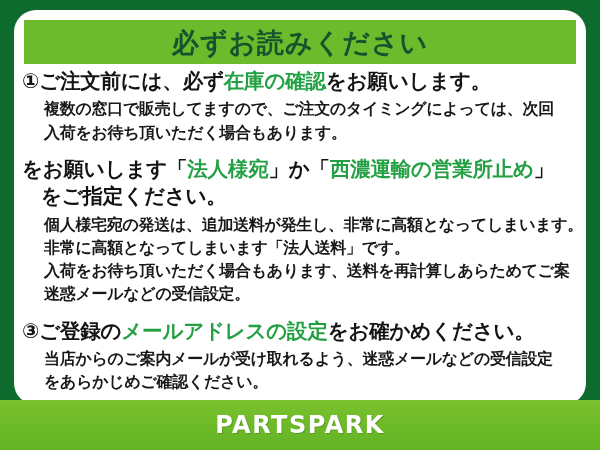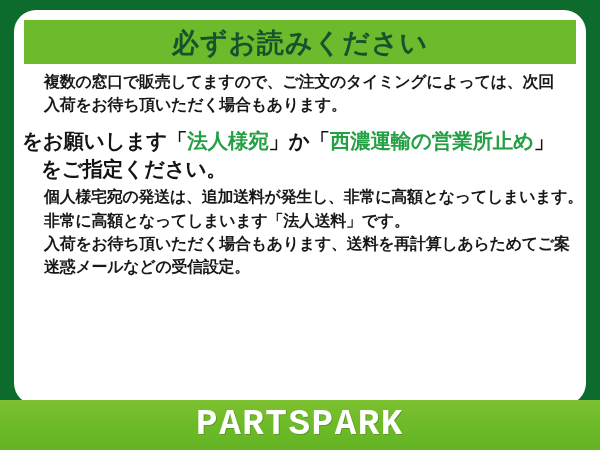--- a/index.html
+++ b/index.html
@@ -104,42 +104,44 @@
     bottom: 0;
     width: 600px;
     height: 50px;
     background: linear-gradient(to bottom, #7cc02e 0%, #6cba28 55%, #63b324 100%);
     display: flex;
     align-items: center;
     justify-content: center;
   }
   #footer-text {
     color: #ffffff;
-    font-size: 36px;
+    font-size: 24px;
     font-weight: bold;
     letter-spacing: 1.5px;
     text-shadow: 1px 1px 0 rgba(80,130,30,0.55);
     line-height: 1;
-    font-family: Liberation Mono, monospace;
   }
 </style>
 </head>
 <body>
 
 <div id="banner">
 
   <div id="panel">
 
     <div id="title-bar">
       <span id="title-text">必ずお読みください</span>
     </div>
 
     <div id="content">
 
       <div class="item">
+        <div class="item-heading">
+          <span>①ご注文前には、必ず</span><span class="hl">在庫の確認</span><span>をお願いします。</span>
+        </div>
         <div class="item-note">
           <div>複数の窓口で販売してますので、ご注文のタイミングによっては、次回</div>
           <div>入荷をお待ち頂いただく場合もあります。</div>
         </div>
       </div>
 
       <div class="gap-1"></div>
 
       <div class="item">
         <div class="item-heading">
@@ -149,20 +151,29 @@
         <div class="item-note">
           <div>個人様宅宛の発送は、追加送料が発生し、非常に高額となってしまいます。</div>
           <div>非常に高額となってしまいます「法人送料」です。</div>
           <div>入荷をお待ち頂いただく場合もあります、送料を再計算しあらためてご案</div>
           <div>迷惑メールなどの受信設定。</div>
         </div>
       </div>
 
       <div class="gap-2"></div>
 
+      <div class="item">
+        <div class="item-heading">
+          <span>③ご登録の</span><span class="hl">メールアドレスの設定</span><span>をお確かめください。</span>
+        </div>
+        <div class="item-note">
+          <div>当店からのご案内メールが受け取れるよう、迷惑メールなどの受信設定</div>
+          <div>をあらかじめご確認ください。</div>
+        </div>
+      </div>
 
     </div>
   </div>
 
   <div id="footer">
     <span id="footer-text">PARTSPARK</span>
   </div>
 
 </div>
 

